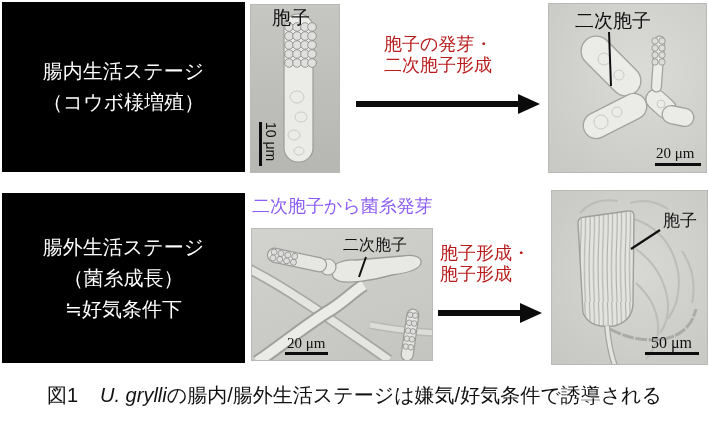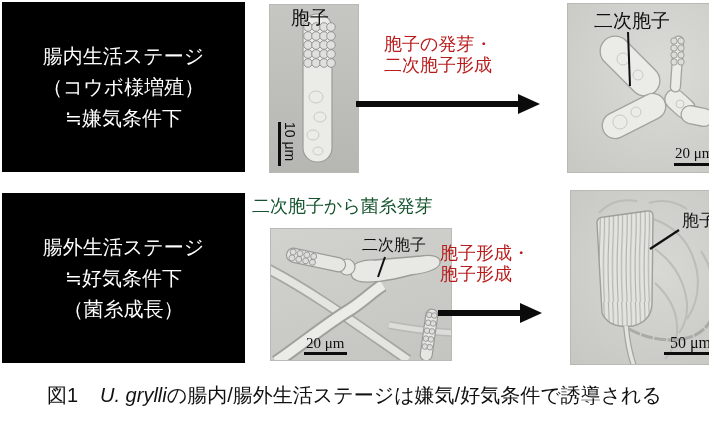--- a/index.html
+++ b/index.html
@@ -9,53 +9,52 @@
   }
   
   .stage-panel{
     position:absolute;left:2px;width:243px;height:170px;background:#000;
     display:flex;flex-direction:column;justify-content:center;align-items:center;
     text-align:center;color:#fff;font-size:20px;line-height:31px;font-weight:400;
   }
   #stage1-panel{top:2px;}
   #stage2-panel{top:193px;}
   
-  .micro{position:absolute;overflow:hidden;border:1px solid #b9b9b6;box-sizing:border-box;margin-left:19px;}
+  .micro{position:absolute;overflow:hidden;border:1px solid #b9b9b6;box-sizing:border-box;}
   #micro1{left:250px;top:4px;width:90px;height:169px;background:linear-gradient(180deg,#c6c6c3,#b6b6b3);}
   #micro2{left:548px;top:3px;width:159px;height:170px;background:radial-gradient(circle at 60% 40%,#dbdbd8,#c7c7c4);}
   #micro3{left:251px;top:228px;width:182px;height:133px;background:linear-gradient(160deg,#d2d2cf,#c4c4c1);}
   #micro4{left:551px;top:190px;width:157px;height:175px;background:radial-gradient(circle at 55% 45%,#d8d8d5,#c6c6c3);}
   .micro svg{position:absolute;left:0;top:0;}
   .micro-label{position:absolute;color:#111;white-space:nowrap;}
   
   .sbar{position:absolute;background:#0d0d0d;height:3px;}
   .sbtext{position:absolute;font-size:14px;color:#111;white-space:nowrap;font-family:Liberation Serif, serif;}
   .vbar{position:absolute;background:#0d0d0d;width:3px;}
   .vtext{position:absolute;writing-mode:vertical-rl;font-size:14px;color:#111;letter-spacing:0;}
   
   .arrow-shaft{position:absolute;height:6px;background:#0b0b0b;}
   .arrow-head{position:absolute;width:0;height:0;border-top:10px solid transparent;
     border-bottom:10px solid transparent;border-left:22px solid #0b0b0b;}
   .arrow-text{position:absolute;font-size:18px;line-height:21px;color:#b91c1c;white-space:nowrap;}
   
-  #mid-heading{position:absolute;left:252px;top:194px;font-size:18px;color:#14532d;white-space:nowrap;}
+  #mid-heading{position:absolute;left:252px;top:194px;font-size:18px;color:#8b5cf6;white-space:nowrap;}
   
   #caption{position:absolute;left:0;top:382px;width:709px;text-align:center;font-size:20px;color:#111;}
   #caption .fignum{margin-right:22px;margin-top:27px;}
   #caption .species{font-style:italic;}
 </style>
 </head>
 <body>
 
 <div id="canvas">
 
   <div id="stage1-panel" class="stage-panel">
     <div>腸内生活ステージ</div>
     <div>（コウボ様増殖）</div>
-    <div>≒嫌気条件下</div>
   </div>
 
   <div id="micro1" class="micro">
     <svg width="90" height="169" viewBox="0 0 90 169">
       <rect x="33" y="9" width="29" height="148" rx="14" fill="#ebebe8" stroke="#9c9c99" stroke-width="1.2"></rect>
       <g fill="none" stroke="#c9c9c6" stroke-width="1">
         <ellipse cx="46" cy="92" rx="7" ry="6"></ellipse>
           <ellipse cx="50" cy="112" rx="6" ry="5"></ellipse>
         <ellipse cx="43" cy="130" rx="6" ry="5"></ellipse>
           <ellipse cx="48" cy="146" rx="5" ry="4"></ellipse>
@@ -123,22 +122,22 @@
       </g>
       <line x1="60" y1="28" x2="62" y2="82" stroke="#111" stroke-width="2"></line>
     </svg>
     <div class="micro-label" style="left:26px;top:4px;font-size:19px;">二次胞子</div>
     <div class="sbtext" style="left:107px;top:141px;font-size:15px;">20 μm</div>
     <div class="sbar" style="left:106px;top:159px;width:46px;"></div>
   </div>
 
   <div id="stage2-panel" class="stage-panel">
     <div>腸外生活ステージ</div>
+    <div>（菌糸成長）</div>
     <div>≒好気条件下</div>
-    <div>（菌糸成長）</div>
   </div>
 
   <div id="mid-heading">二次胞子から菌糸発芽</div>
 
   <div id="micro3" class="micro">
     <svg width="182" height="133" viewBox="0 0 182 133">
       <g fill="none">
         <path d="M -3,40 C 40,62 85,95 137,131" stroke="#a6a6a3" stroke-width="11"></path>
         <path d="M -3,40 C 40,62 85,95 137,131" stroke="#e4e4e1" stroke-width="7.5"></path>
         <path d="M 118,96 C 145,101 165,103 184,104" stroke="#b8b8b5" stroke-width="8"></path>

